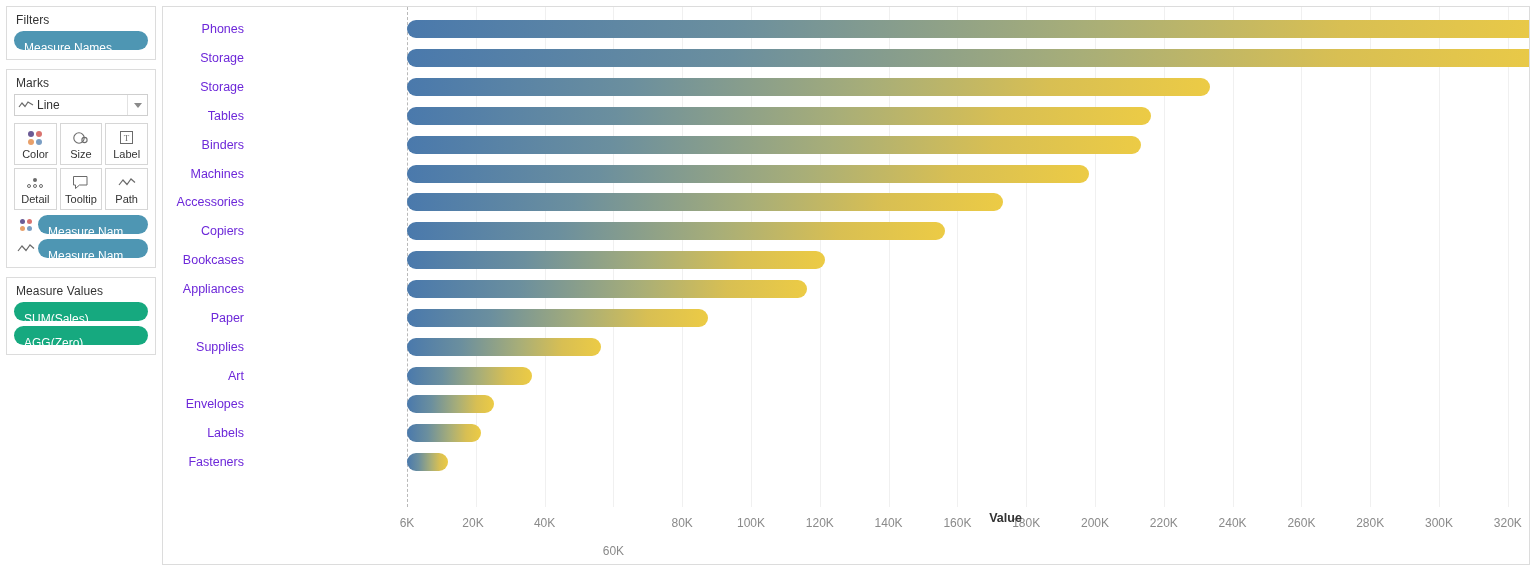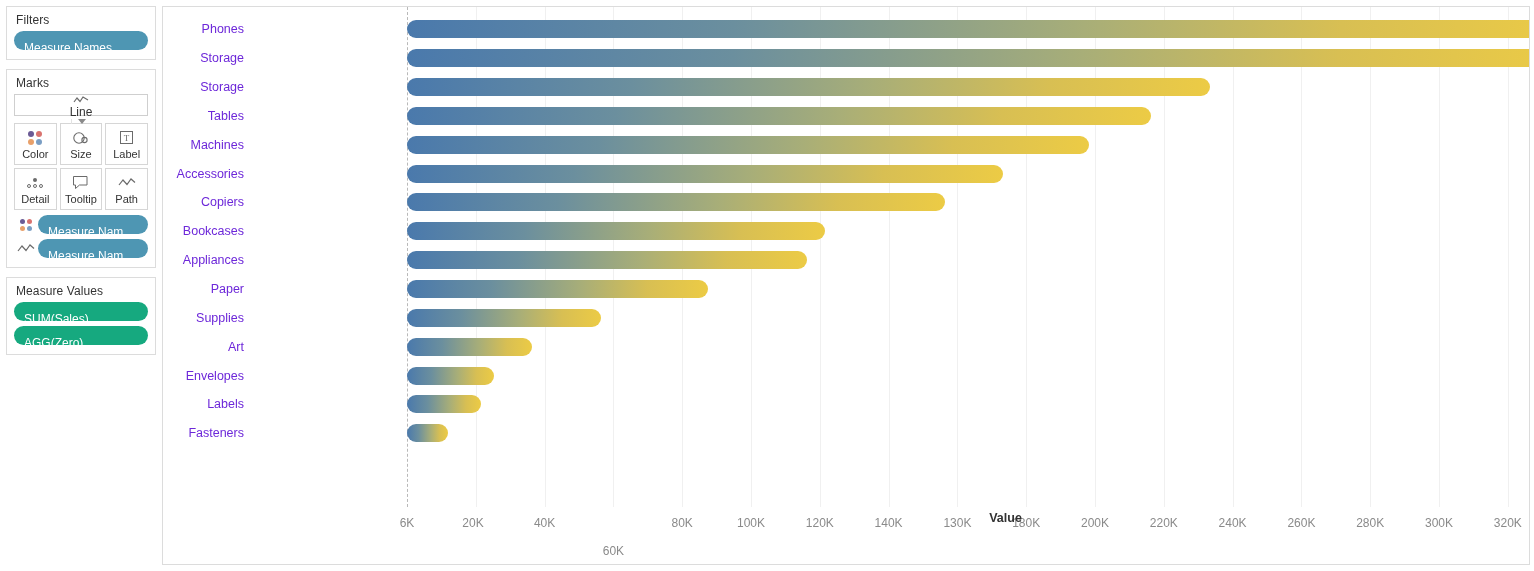--- a/index.html
+++ b/index.html
@@ -67,21 +67,20 @@
   
   .marks-select {
     position: relative;
     height: 22px;
     border: 1px solid #cfcfcf;
     background: #ffffff;
     display: flex;
     align-items: center;
     box-sizing: border-box;
     margin-bottom: 7px;
-    flex-direction: column;
   }
   .marks-select .ms-icon {
     width: 22px;
     display: flex;
     align-items: center;
     justify-content: center;
   }
   .marks-select .ms-label {
     font-size: 12px;
     color: #333333;
@@ -425,20 +424,26 @@
               <div class="bar" style="width: 802.88px;"></div>
             </div>
           </div>
           <div class="row">
             <div class="row-label">Tables</div>
             <div class="row-track">
               <div class="bar" style="width: 744.4px;"></div>
             </div>
           </div>
           <div class="row">
+            <div class="row-label">Binders</div>
+            <div class="row-track">
+              <div class="bar" style="width: 734.08px;"></div>
+            </div>
+          </div>
+          <div class="row">
             <div class="row-label">Machines</div>
             <div class="row-track">
               <div class="bar" style="width: 682.48px;"></div>
             </div>
           </div>
           <div class="row">
             <div class="row-label">Accessories</div>
             <div class="row-track">
               <div class="bar" style="width: 596.48px;"></div>
             </div>
@@ -500,21 +505,21 @@
         </div>
       <div class="axis-ticks" id="axis-ticks" style="top: 509.45px;">
           <div class="tick-label" style="left: 244px;">6K</div>
           <div class="tick-label" style="left: 310px;">20K</div>
           <div class="tick-label" style="left: 381.6px;">40K</div>
           <div class="tick-label" style="left: 450.4px; margin-top: 28px;">60K</div>
           <div class="tick-label" style="left: 519.2px;">80K</div>
           <div class="tick-label" style="left: 588px;">100K</div>
           <div class="tick-label" style="left: 656.8px;">120K</div>
           <div class="tick-label" style="left: 725.6px;">140K</div>
-          <div class="tick-label" style="left: 794.4px;">130K</div>
+          <div class="tick-label" style="left: 794.4px;">160K</div>
           <div class="tick-label" style="left: 863.2px;">180K</div>
           <div class="tick-label" style="left: 932px;">200K</div>
           <div class="tick-label" style="left: 1000.8px;">220K</div>
           <div class="tick-label" style="left: 1069.6px;">240K</div>
           <div class="tick-label" style="left: 1138.4px;">260K</div>
           <div class="tick-label" style="left: 1207.2px;">280K</div>
           <div class="tick-label" style="left: 1276px;">300K</div>
           <div class="tick-label" style="left: 1344.8px;">320K</div>
         </div>
       <div class="axis-title" id="axis-title" style="left: 842.56px; top: 504px; font-weight: bold;">Value</div>

